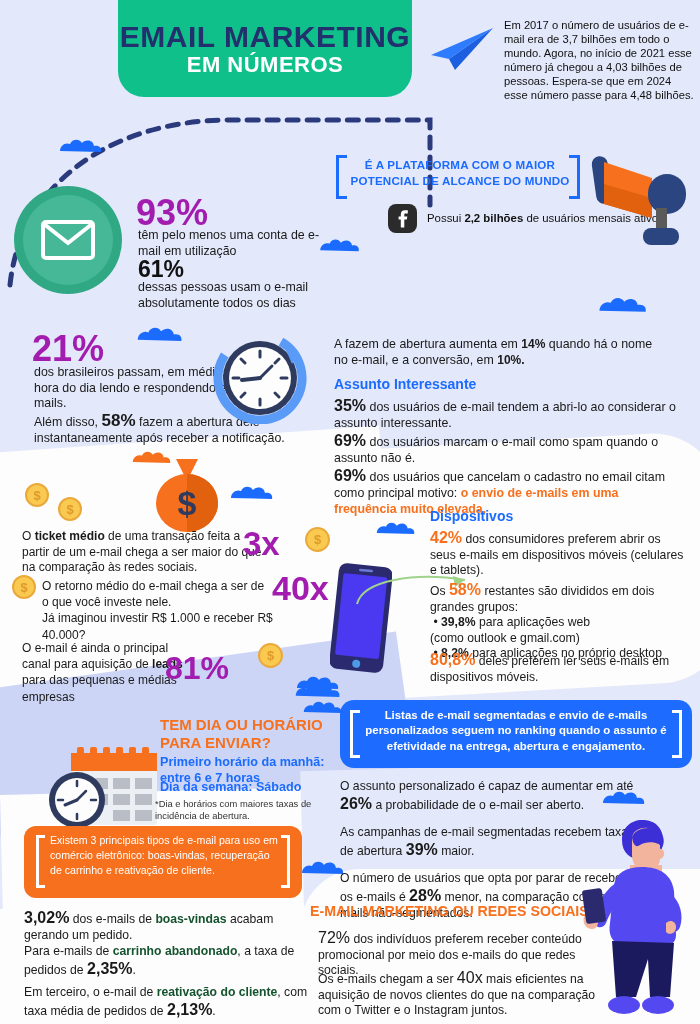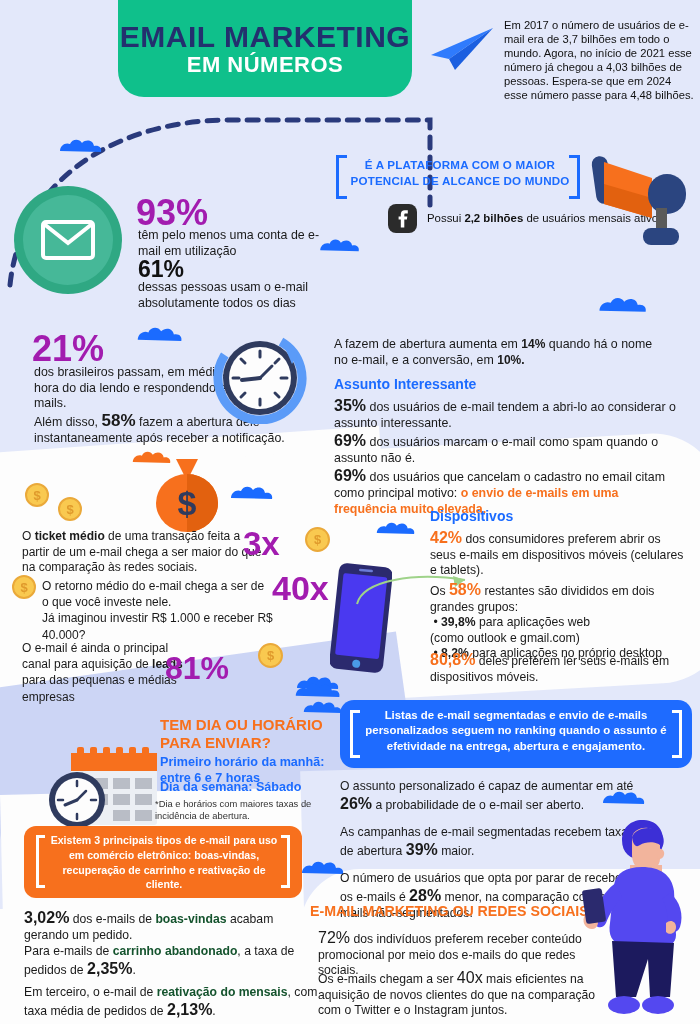--- a/index.html
+++ b/index.html
@@ -166,22 +166,22 @@
   .p39{ left:340px; top:825px; width:300px; font-size:12.2px; }
   .p28{ left:340px; top:871px; width:290px; font-size:12.2px; }
   .p26 .n,.p39 .n,.p28 .n{ font-size:16px; font-weight:bold; }
 
   
   .callout-or{
     position:absolute; left:24px; top:826px; width:278px; height:72px;
     background:#f7701d; border-radius:12px;
   }
   .callout-or .txt{
-    position:absolute; left:26px; top:7px; width:228px; text-align:center;
-    color:#fff; font-size:10.6px; font-weight:bold; line-height:1.4;
+    position:absolute; left:26px; top:7px; width:228px; 
+    color:#fff; font-size:10.6px; font-weight:normal; line-height:1.4;
   }
   .co-l,.co-r{ position:absolute; top:9px; width:9px; height:53px; border:3px solid #fff; }
   .co-l{ left:12px; border-right:none; }
   .co-r{ right:12px; border-left:none; }
 
   .p302{ left:24px; top:908px; width:290px; font-size:12.2px; }
   .p235{ left:24px; top:944px; width:290px; font-size:12.2px; }
   .p213{ left:24px; top:985px; width:300px; font-size:12.2px; }
   .p302 .n,.p235 .n,.p213 .n{ font-size:16px; font-weight:bold; }
 
@@ -485,21 +485,21 @@
     <b class="blu">boas-vindas</b>
     <span>acabam gerando um pedido.</span>
   </div>
   <div class="t p235">
     <span>Para e-mails de</span>
     <b class="blu">carrinho abandonado</b><span>, a taxa de pedidos de</span>
     <span class="n">2,35%</span><span>.</span>
   </div>
   <div class="t p213">
     <span>Em terceiro, o e-mail de</span>
-    <b class="blu">reativação do mensais</b><span>, com taxa média de pedidos de</span>
+    <b class="blu">reativação do cliente</b><span>, com taxa média de pedidos de</span>
     <span class="n">2,13%</span><span>.</span>
   </div>
 
   <div class="t h-vs">E-MAIL MARKETING OU REDES SOCIAIS?</div>
   <div class="t p72">
     <span class="n">72%</span>
     <span>dos indivíduos preferem receber conteúdo promocional por meio dos e-mails do que redes sociais.</span>
   </div>
   <div class="t p40x">
     <span>Os e-mails chegam a ser</span>

